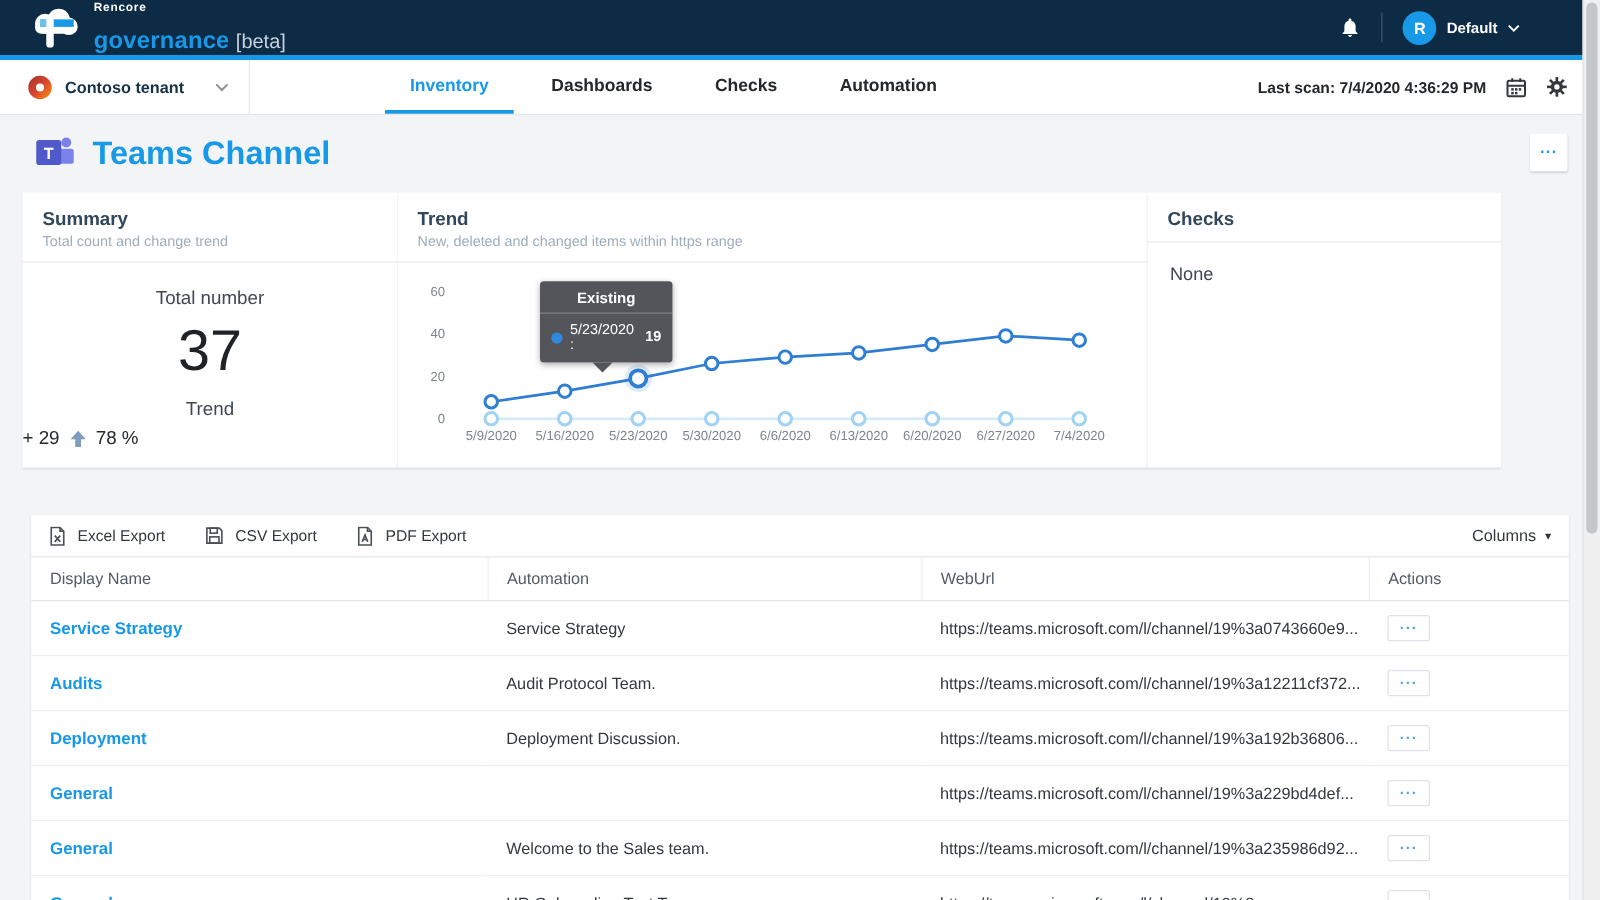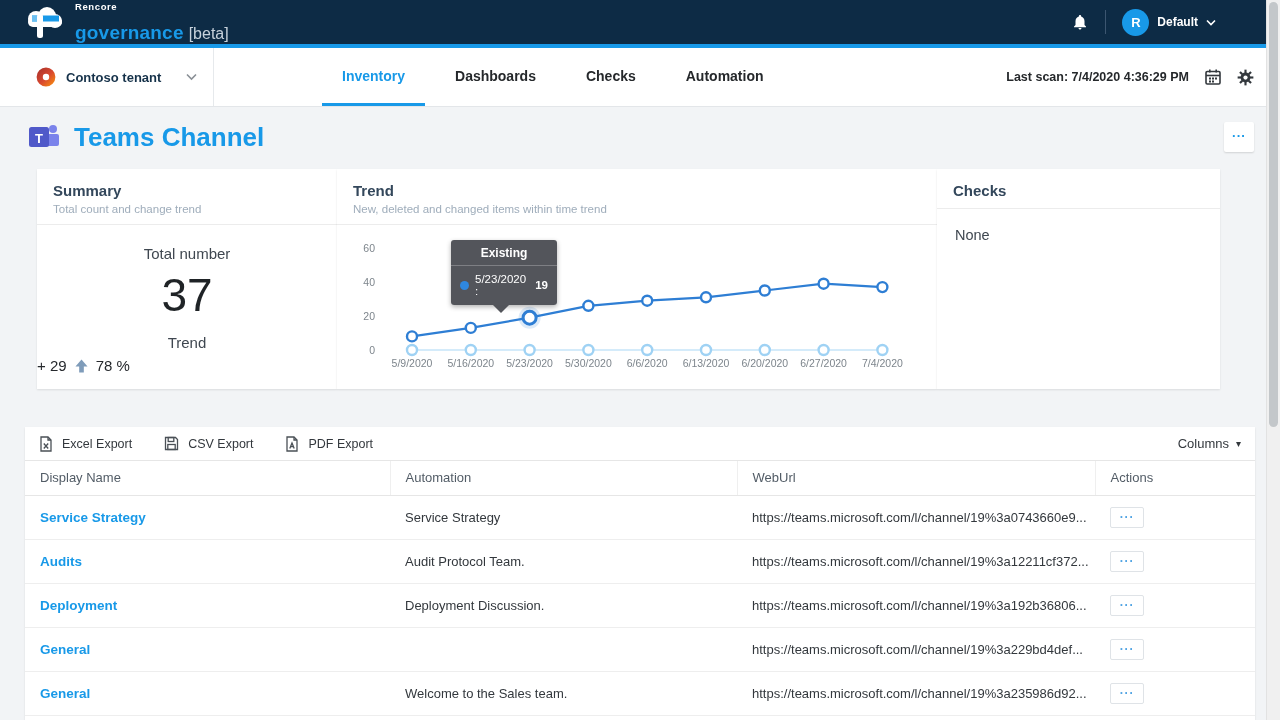--- a/index.html
+++ b/index.html
@@ -18,41 +18,41 @@
   .brand-beta { color:#c7d2dc; font-size:16px; font-weight:300; margin-left:5px; }
   .topbar-right { margin-left:auto; display:flex; align-items:center; padding-right:64px; gap:16px; }
   .top-divider { width:1px; height:24px; background:#3c5670; }
   .avatar { width:27px; height:27px; border-radius:50%; background:#1899e8; color:#fff;
             font-size:13px; font-weight:bold; display:flex; align-items:center; justify-content:center; }
   .profile { display:flex; align-items:center; gap:8px; cursor:pointer; }
   .profile-name { color:#fff; font-size:12px; font-weight:bold; }
   .accent-bar { height:4px; background:#1899e8; }
 
   
-  .navbar { height:59px; background:#fff; border-bottom:1px solid #e3e6e9; display:flex; align-items:stretch;padding-left:14px; }
+  .navbar { height:44px; background:#fff; border-bottom:1px solid #e3e6e9; display:flex; align-items:stretch; }
   .tenant { display:flex; align-items:center; gap:10px; padding:0 0 0 22px; width:200px; border-right:1px solid #e6e9ec; cursor:pointer; }
   .tenant-name { font-size:13px; font-weight:bold; color:#16324a; margin-right:auto; }
   .tenant .chev { margin-right:16px; }
   .tabs { display:flex; align-items:stretch; margin-left:108px; gap:10px; list-style:none; }
   .tab { display:flex; align-items:center; padding:0 20px; font-size:14px; font-weight:bold; color:#25282b;
          border-bottom:3px solid transparent; cursor:pointer; }
   .tab.active { color:#1899e8; border-bottom-color:#1899e8; }
   .nav-right { margin-left:auto; display:flex; align-items:center; gap:15px; padding-right:26px; }
   .last-scan { font-size:12.5px; font-weight:bold; color:#25282b; }
   .icon-btn { background:none; border:none; cursor:pointer; display:flex; align-items:center; }
 
   
   .title-row { display:flex; align-items:center; height:60px; padding:0 26px; }
   .page-title { font-size:26px; font-weight:bold; color:#1899e8; margin-left:14px; }
   .more-btn { margin-left:auto; width:30px; height:30px; background:#fff; border:none; border-radius:2px;
               box-shadow:0 1px 2px rgba(0,0,0,.14); color:#1899e8; font-weight:bold; font-size:13px;
               letter-spacing:1px; cursor:pointer; line-height:10px; padding-bottom:8px; }
 
   
-  .cards-row { display:flex; gap:0; margin:2px 37px 0; }
+  .cards-row { display:flex; gap:0; margin:2px 18px 0; }
   .card { background:#fff; box-shadow:0 1px 2px rgba(0,0,0,.10); height:220px; }
   .card-summary { width:300px; }
   .card-trend { width:600px; }
   .card-checks { width:283px; }
   .card-header { padding:13px 16px 9px; border-bottom:1px solid #ececec; }
   .card-title { font-size:15px; font-weight:bold; color:#33475b; }
   .card-subtitle { font-size:11.5px; color:#9fadbb; margin-top:4px; }
   .summary-body { text-align:center; padding-top:20px; }
   .total-label { font-size:15px; color:#3f4750; }
   .total-value { font-size:46px; color:#1f2326; margin:6px 0 12px; }
@@ -224,21 +224,21 @@
             <path d="M7 0.5 L13.5 8 H9.5 V14.5 H4.5 V8 H0.5 Z" fill="#7f9cba"></path>
           </svg>
           <span>78 %</span>
         </div>
       </div>
     </section>
 
     <section class="card card-trend">
       <div class="card-header">
         <div class="card-title">Trend</div>
-        <div class="card-subtitle">New, deleted and changed items within time trend</div>
+        <div class="card-subtitle">New, deleted and changed items within https range</div>
       </div>
       <div class="chart-wrap">
         <svg width="584" height="160" viewBox="0 0 584 160">
             <text x="30" y="123.5" text-anchor="end" class="tick">0</text>
             <text x="30" y="89.5" text-anchor="end" class="tick">20</text>
             <text x="30" y="55.5" text-anchor="end" class="tick">40</text>
             <text x="30" y="21.5" text-anchor="end" class="tick">60</text>
             <text x="67" y="137" text-anchor="middle" class="tick">5/9/2020</text>
             <text x="125.8" y="137" text-anchor="middle" class="tick">5/16/2020</text>
             <text x="184.6" y="137" text-anchor="middle" class="tick">5/23/2020</text>

